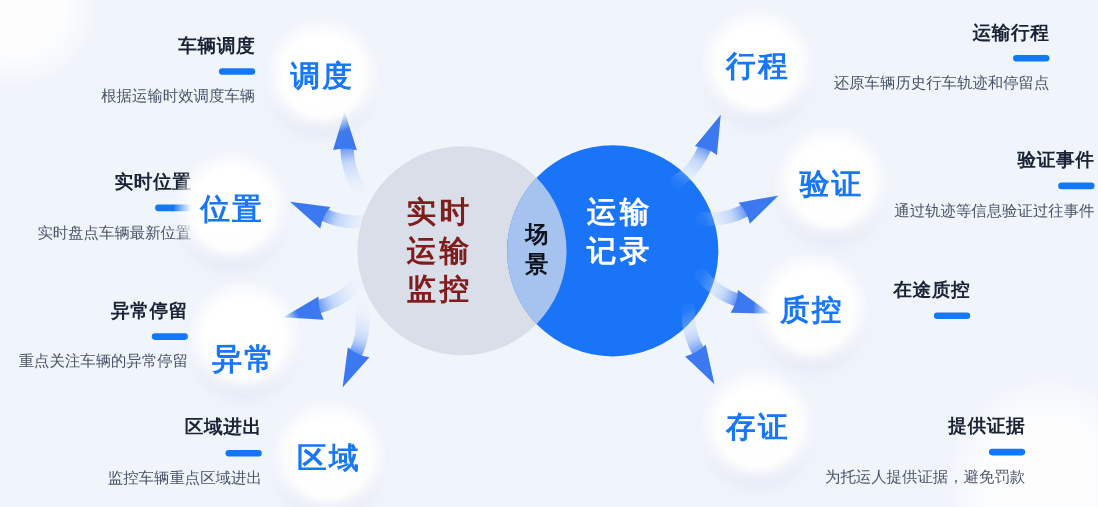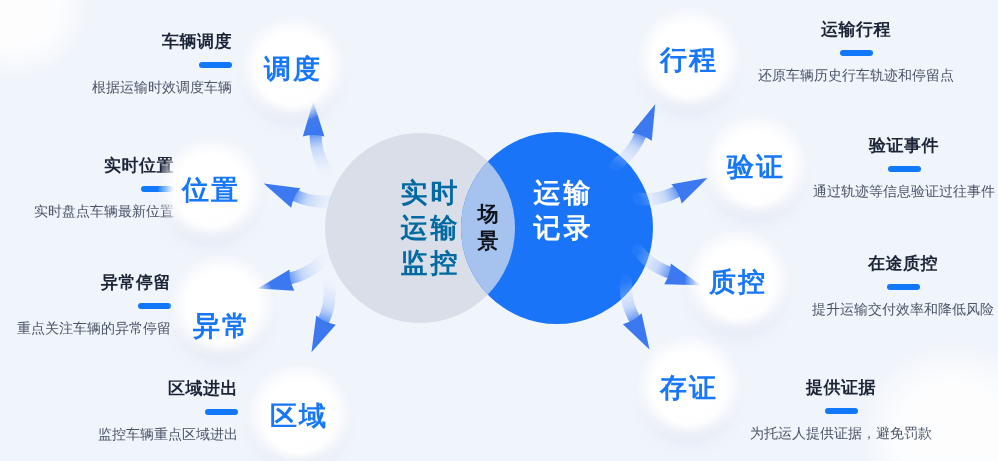--- a/index.html
+++ b/index.html
@@ -16,21 +16,21 @@
   .deco.tl{width:150px;height:150px;left:-60px;top:-70px;}
 
   
   .venn{position:absolute;left:315px;top:123px;}
 
   
   .venn-label{
     position:absolute;display:flex;flex-direction:column;align-items:center;
     font-weight:bold;font-size:27px;line-height:35px;letter-spacing:3px;
   }
-  .venn-label.left-title{left:363px;top:176px;width:135px;color:#0369a1;}
+  .venn-label.left-title{left:332px;top:176px;width:135px;color:#7f1d1d;}
   .venn-label.right-title{left:496px;top:176px;width:135px;color:#ffffff;}
   .lens-label{
     position:absolute;left:466px;top:200px;width:44px;
     display:flex;flex-direction:column;align-items:center;
     font-weight:bold;font-size:21px;line-height:27px;color:#10141d;
   }
 
   
   .feature{display:contents;}
   .node{
@@ -40,21 +40,21 @@
     box-shadow:0 12px 20px -4px rgba(143,163,201,0.5);
     z-index:3;
   }
   .node::before{
     content:"";position:absolute;inset:-16px;border-radius:50%;z-index:-1;
     background:radial-gradient(circle, rgba(255,255,255,0.9) 52%, rgba(255,255,255,0) 72%);
   }
   .node-label{font-size:27px;font-weight:bold;color:#1777f7;letter-spacing:2px;}
 
   
-  .feature-text{position:absolute;display:flex;flex-direction:column;align-items:center;z-index:2;}
+  .feature-text{position:absolute;display:flex;flex-direction:column;align-items:flex-end;z-index:2;}
   .feature-text.align-right{align-items:flex-end;text-align:right;justify-content:center;}
   .feature-title{font-size:17px;font-weight:bold;color:#1b2436;letter-spacing:0.5px;white-space:nowrap;}
   .feature-dash{width:33px;height:6px;border-radius:3px;background:#1178f9;margin-top:9px;}
   .feature-desc{margin-top:11px;font-size:14px;color:#4a5468;white-space:nowrap;}
 
   
   .arrow{position:absolute;width:64px;height:64px;z-index:1;overflow:visible;}
   .arrow-tail{fill:none;stroke:url(#arrowGrad);stroke-width:12;stroke-linecap:round;}
   .arrow-head{fill:#3c79f0;}
 </style>
@@ -194,21 +194,20 @@
       <svg class="arrow" viewBox="0 0 64 64" style="left: 642px; top: 156px; transform: rotate(28deg);">
         <path class="arrow-tail" d="M6,58 Q26,50 38,31"></path>
         <path class="arrow-head" d="M28,30 L57,7 L46,42 Q38,33 28,30 Z"></path>
       </svg>
     </div>
   
     <div class="feature">
       <div class="feature-text" style="left: 812px; top: 252px;">
         <div class="feature-title">在途质控</div>
         <div class="feature-dash"></div>
-        <div class="feature-desc">提升运输交付效率和降低风险</div>
       </div>
       <div class="node" style="left: 701px; top: 245px;">
         <span class="node-label">质控</span>
       </div>
       <svg class="arrow" viewBox="0 0 64 64" style="left: 638px; top: 236px; transform: rotate(74deg);">
         <path class="arrow-tail" d="M6,58 Q26,50 38,31"></path>
         <path class="arrow-head" d="M28,30 L57,7 L46,42 Q38,33 28,30 Z"></path>
       </svg>
     </div>
   

